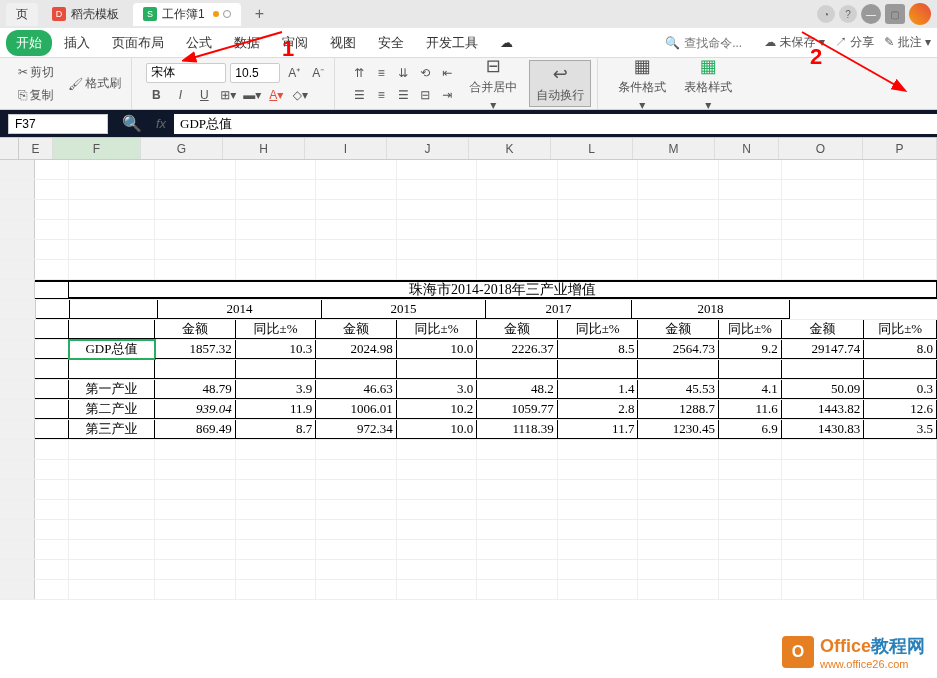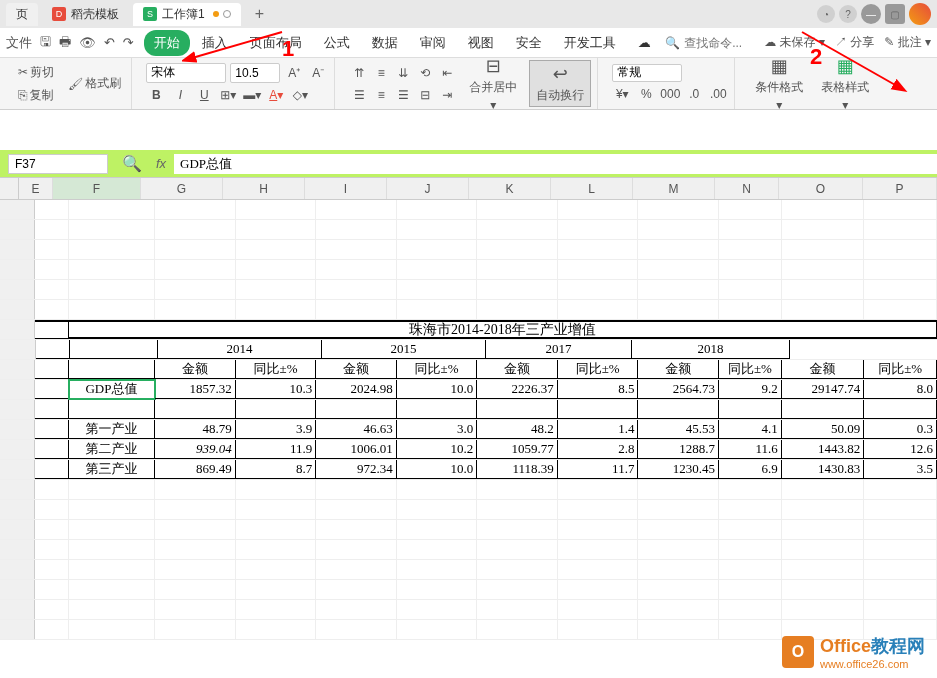--- a/index.html
+++ b/index.html
@@ -38,21 +38,21 @@
     .tb-btn { cursor: pointer; display: flex; align-items: center; gap: 2px; padding: 2px 4px; }
     .scissors::before { content: "✂"; }
     select, .dropdown { border: 1px solid #ccc; background: #fff; font-size: 12px; padding: 1px 4px; border-radius: 2px; }
     .font-name { width: 80px; }
     .font-size { width: 50px; }
     .fmt-btn { width: 20px; height: 20px; display: inline-flex; align-items: center; justify-content: center; cursor: pointer; font-size: 12px; }
     .big-btn { display: flex; flex-direction: column; align-items: center; gap: 2px; padding: 2px 6px; cursor: pointer; }
     .big-btn .bi { font-size: 18px; }
     
     
-    .formula-bar { height: 28px; display: flex; align-items: center; border-bottom: 1px solid #ccc; background: #bef264; margin-top: 40px; }
+    .formula-bar { height: 28px; display: flex; align-items: center; border-bottom: 1px solid #ccc; background: #0f172a; }
     .name-box { width: 100px; border: 1px solid #ccc; margin: 2px 8px; padding: 2px 6px; font-size: 12px; background: #fff; }
     .fx-label { padding: 0 8px; color: #666; font-style: italic; font-size: 13px; }
     .formula-input { flex: 1; border: none; padding: 2px 6px; font-size: 13px; font-family: "SimSun", serif; outline: none; }
     .zoom-icon { padding: 0 6px; color: #666; }
     
     
     .col-headers { height: 22px; display: flex; background: #f0f0f0; border-bottom: 1px solid #ccc; font-size: 12px; color: #555; }
     .corner { width: 36px; border-right: 1px solid #ccc; }
     .col-h { border-right: 1px solid #ddd; display: flex; align-items: center; justify-content: center; cursor: pointer; }
     .col-h.sel { background: #d5e8d5; }
@@ -110,28 +110,20 @@
   <div class="window-controls">
     <div class="wc-btn">◔</div>
     <div class="wc-btn">?</div>
     <div class="wc-btn wc-min">—</div>
     <div class="wc-btn wc-close">▢</div>
     <div class="avatar"></div>
   </div>
 </div>
 
 <div class="menubar">
-  <div class="qat">
-    <span class="qat-btn">文件</span>
-    <span class="qat-btn">🖫</span>
-    <span class="qat-btn">🖶</span>
-    <span class="qat-btn">👁</span>
-    <span class="qat-btn">↶</span>
-    <span class="qat-btn">↷</span>
-  </div>
   <div class="menu-tabs">
     <span class="menu-tab active">开始</span>
     <span class="menu-tab">插入</span>
     <span class="menu-tab">页面布局</span>
     <span class="menu-tab">公式</span>
     <span class="menu-tab">数据</span>
     <span class="menu-tab">审阅</span>
     <span class="menu-tab">视图</span>
     <span class="menu-tab">安全</span>
     <span class="menu-tab">开发工具</span>
@@ -205,32 +197,20 @@
         <span class="fmt-btn">☰</span>
         <span class="fmt-btn">⊟</span>
         <span class="fmt-btn">⇥</span>
       </div>
     </div>
     <div class="big-btn"><span class="bi">⊟</span><span>合并居中</span>▾</div>
     <div class="big-btn" style="background:#e0e0e0;border:1px solid #aaa">
         <span class="bi">↩</span>
         <span>自动换行</span>
       </div>
-  </div>
-  <div class="tb-group">
-    <div class="tb-col">
-      <input class="dropdown" style="width: 70px;" value="常规">
-      <div style="display:flex;gap:4px">
-        <span class="fmt-btn">¥▾</span>
-        <span class="fmt-btn">%</span>
-        <span class="fmt-btn">000</span>
-        <span class="fmt-btn">.0</span>
-        <span class="fmt-btn">.00</span>
-      </div>
-    </div>
   </div>
   <div class="tb-group" style="border:none">
     <div class="big-btn"><span class="bi">▦</span><span>条件格式</span>▾</div>
     <div class="big-btn"><span class="bi" style="color:#27ae60">▦</span><span>表格样式</span>▾</div>
   </div>
 </div>
 
 <div class="formula-bar">
   <input class="name-box" value="F37" style="">
   <span class="zoom-icon">🔍</span>

